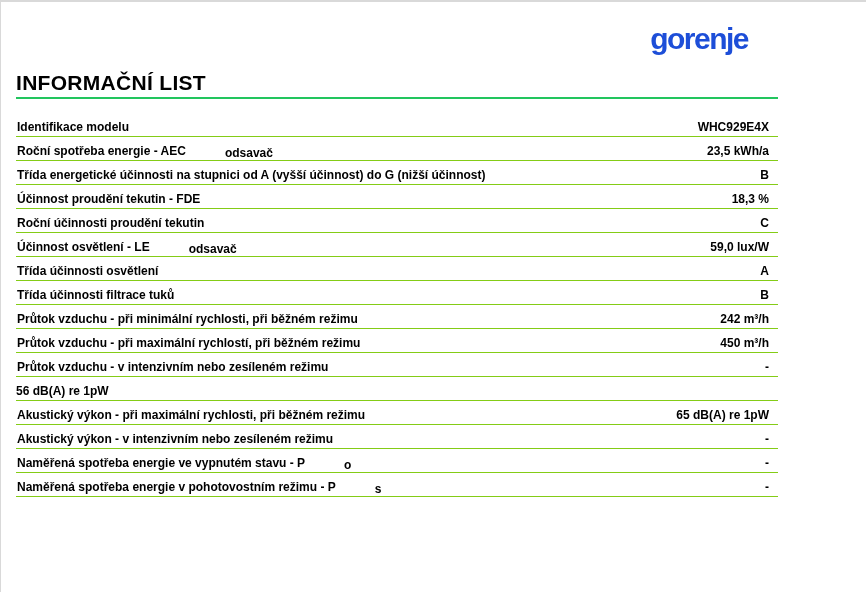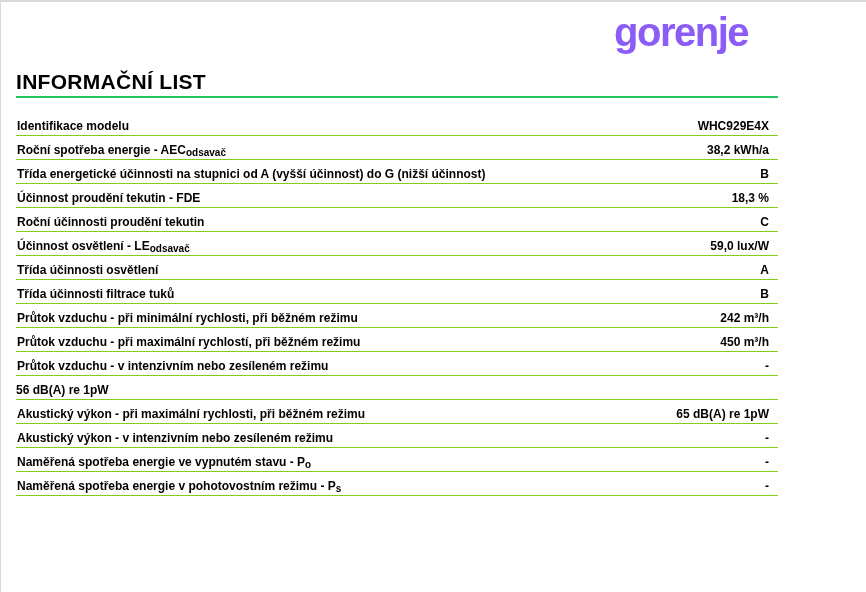--- a/index.html
+++ b/index.html
@@ -12,27 +12,27 @@
     font-family: "Liberation Sans", sans-serif;
     border-top: 2px solid #d9d9d9;
     border-left: 1px solid #d9d9d9;
     overflow: hidden;
   }
   .content {
     margin-left: 15px;
     width: 762px;
   }
   .logo {
-    padding-top: 8px;
+    padding-top: 20px;
     padding-right: 30px;
     text-align: right;
-    font-size: 40px;
+    font-size: 30px;
     font-weight: 700;
     letter-spacing: -1.5px;
-    color: #8b5cf6;
+    color: #1d4ed8;
     line-height: 1.1;
   }
   .title {
     margin-top: 16px;
     font-size: 21px;
     font-weight: 600;
     letter-spacing: 0.3px;
     padding-bottom: 3px;
     border-bottom: 2px solid #22c55e;
     line-height: 1.1;
@@ -43,42 +43,43 @@
     align-items: baseline;
     border-bottom: 1px solid #84cc16;
     padding: 7px 0 2px 0;
     font-size: 12px;
     line-height: 14px;
     font-weight: bold;
   }
   .row .label { padding-left: 1px; white-space: nowrap; }
   .row .value { padding-right: 9px; white-space: nowrap; text-align: center; }
   .label sub {
-    font-size: 10px;
+    font-size: 12px;
     line-height: 0;
     vertical-align: -2px;
+    margin-left: 39px;
   }
 </style>
 </head>
 <body>
 
 <div class="content">
   <div class="logo">gorenje</div>
 
   <h1 class="title">INFORMAČNÍ LIST</h1>
 
   <div id="info-table">
   <div class="row">
     <span class="label"><span>Identifikace modelu</span><sub></sub></span>
     <span class="value">WHC929E4X</span>
   </div>
 
   <div class="row">
     <span class="label"><span>Roční spotřeba energie - AEC</span><sub>odsavač</sub></span>
-    <span class="value">38,2 kWh/a</span>
+    <span class="value">23,5 kWh/a</span>
   </div>
 
   <div class="row">
     <span class="label"><span>Třída energetické účinnosti na stupnici od A (vyšší účinnost) do G (nižší účinnost)</span><sub></sub></span>
     <span class="value">B</span>
   </div>
 
   <div class="row">
     <span class="label"><span>Účinnost proudění tekutin - FDE</span><sub></sub></span>
     <span class="value">18,3 %</span>

